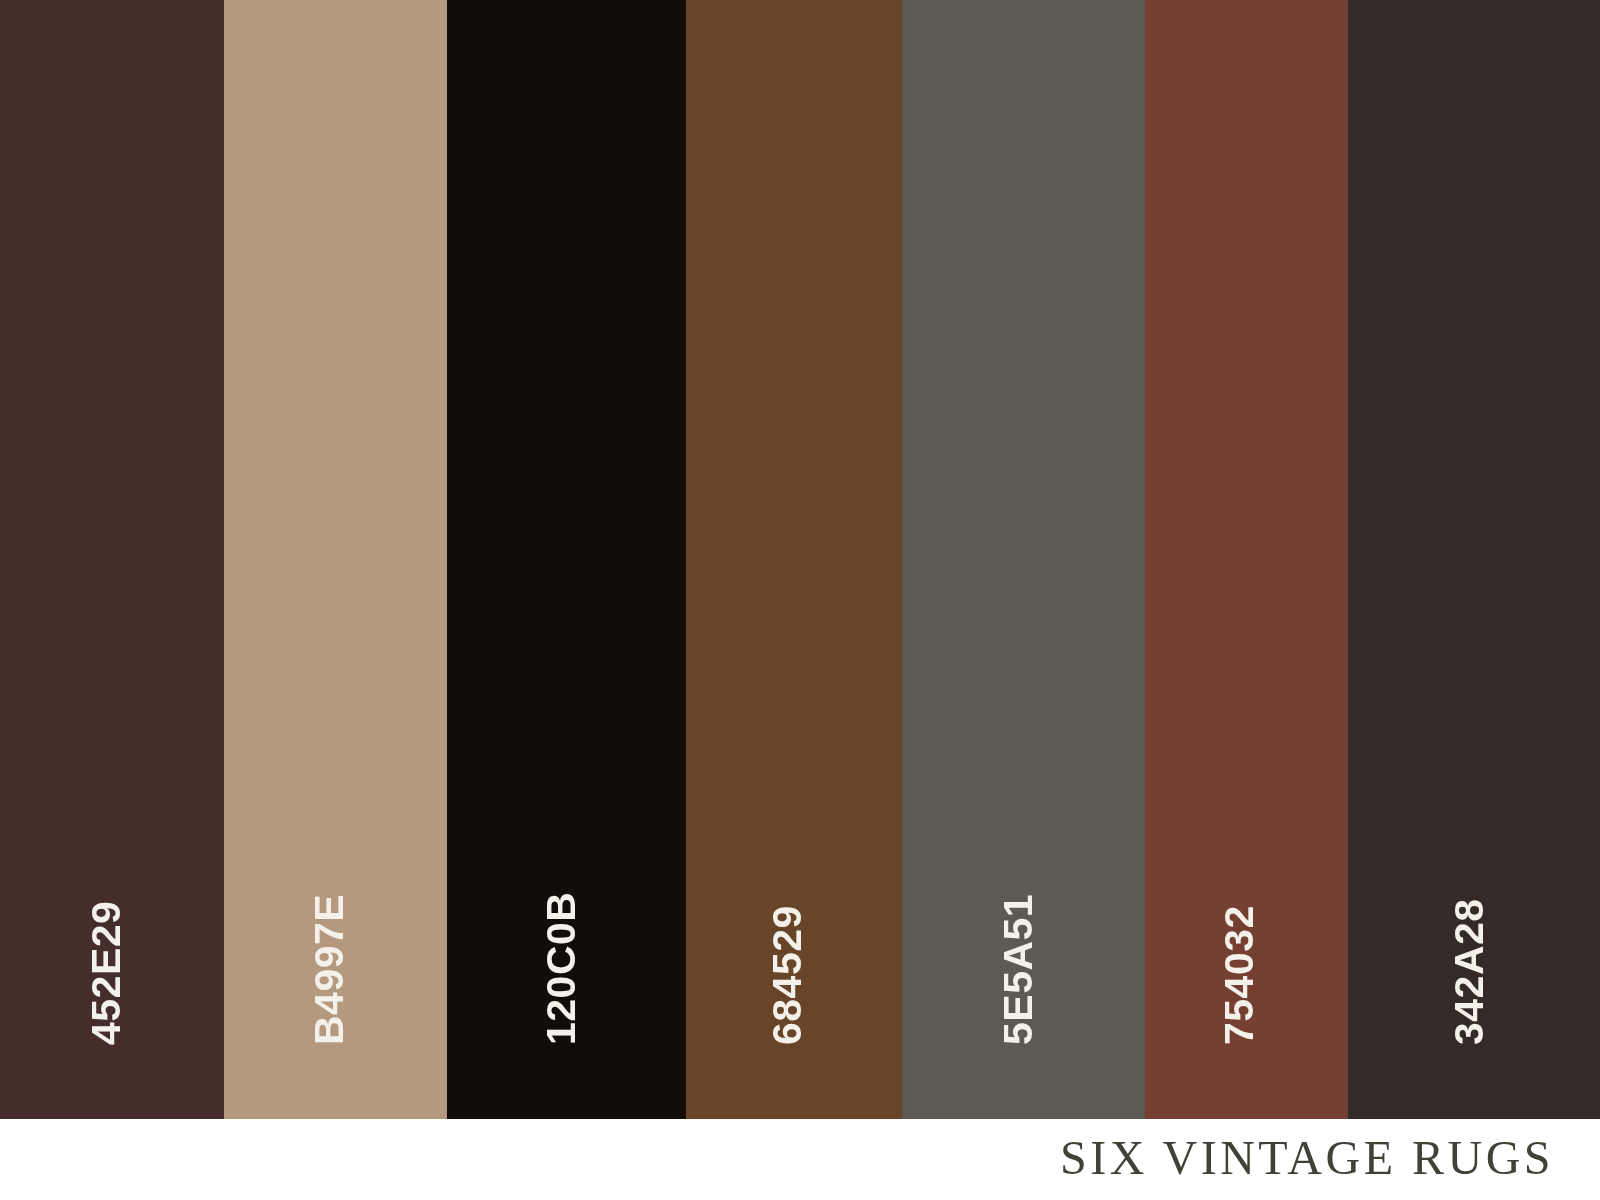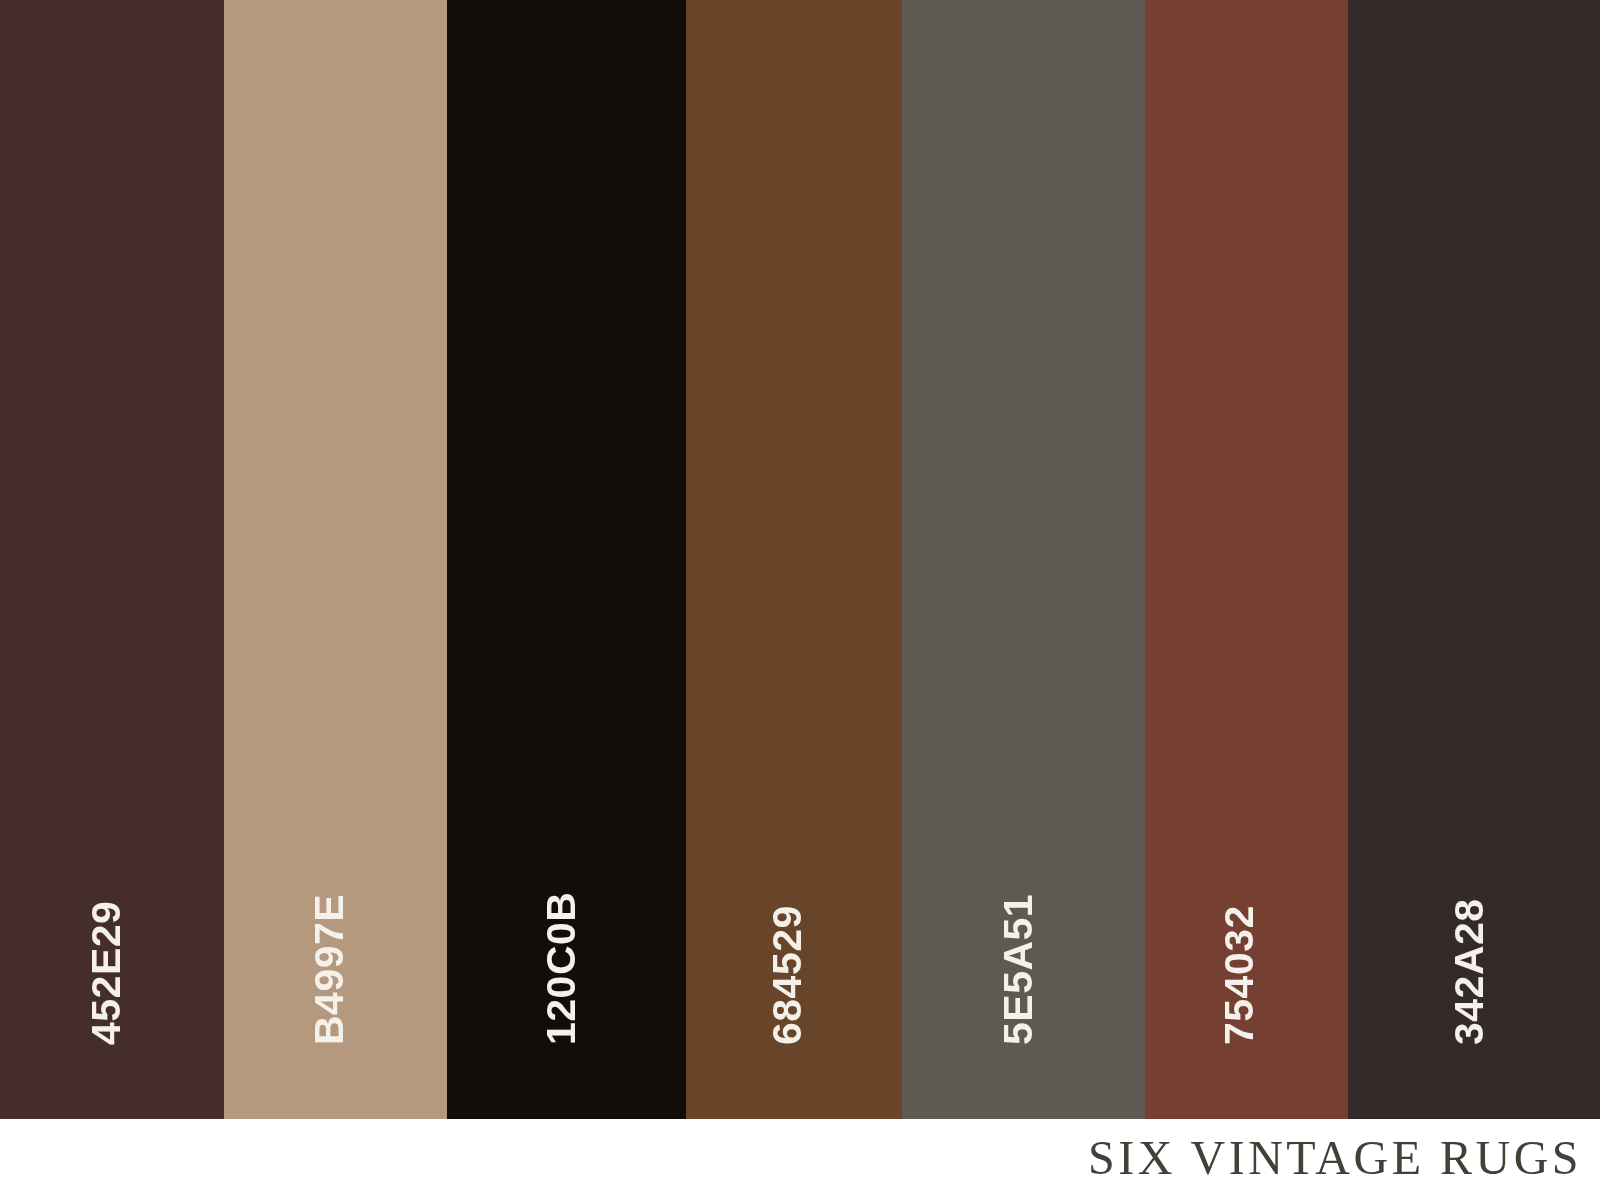--- a/index.html
+++ b/index.html
@@ -83,21 +83,21 @@
     align-items: center;
     justify-content: flex-end;
   }
 
   #brand-wordmark {
     font-family: "Liberation Serif", "DejaVu Serif", serif;
     font-weight: normal;
     font-size: 48px;
     letter-spacing: 3.5px;
     color: #3f4236;
-    padding-right: 18px;
+    padding-right: 46px;
     padding-bottom: 4px;
     white-space: nowrap;
     text-align: right;
   }
 </style>
 </head>
 <body>
 
 <div id="palette-page">
 

